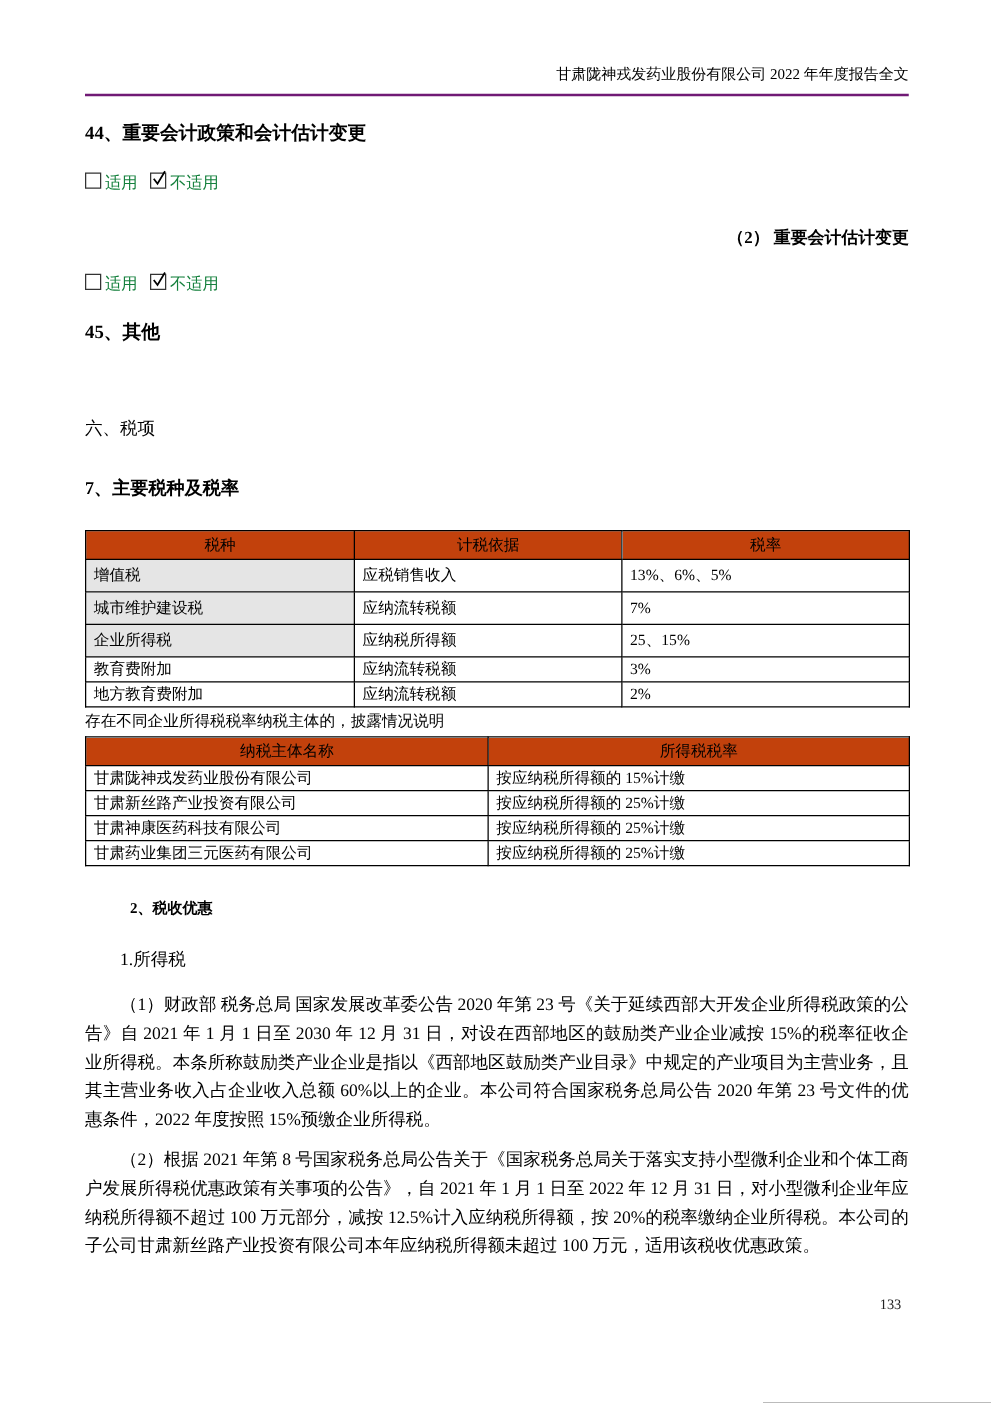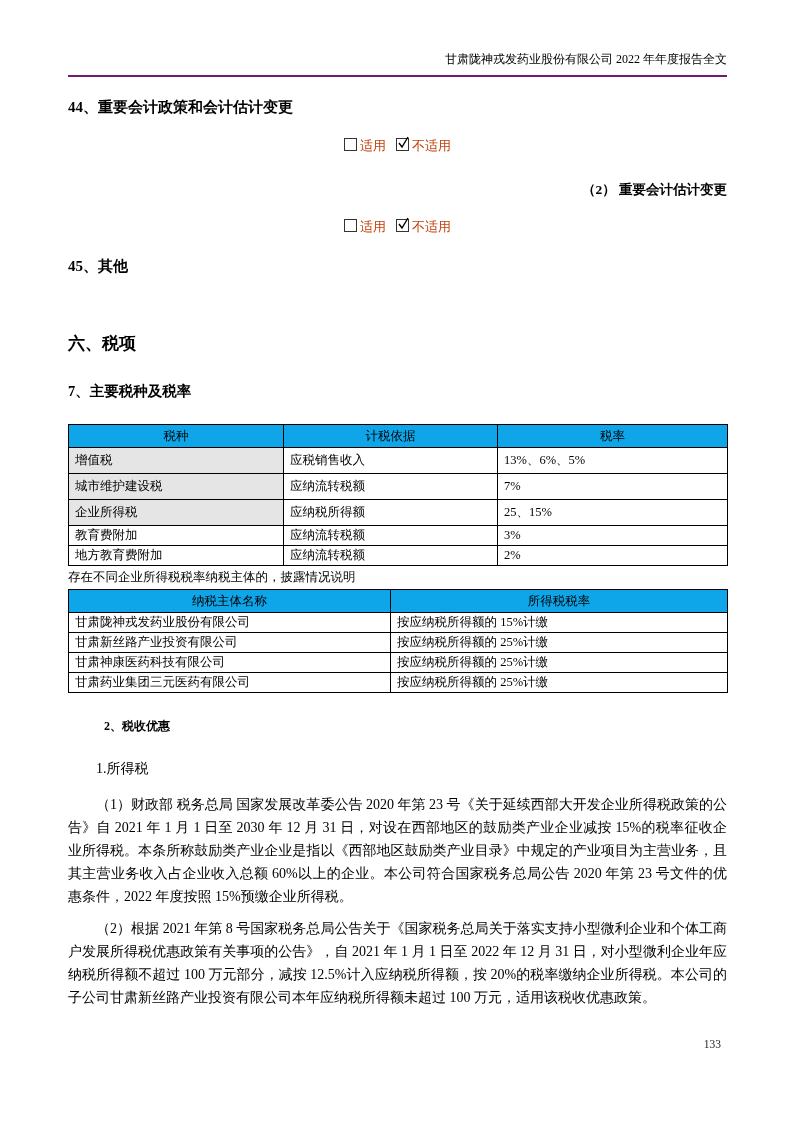--- a/index.html
+++ b/index.html
@@ -12,36 +12,36 @@
   }
   .content{position:absolute;left:68px;top:0;width:659px;}
   .doc-header{
     padding-top:50px;padding-bottom:7px;
     text-align:right;font-size:12px;line-height:18px;
     border-bottom:2px solid #701a75;
   }
   .h-num{font-size:15px;font-weight:bold;margin-top:21px;line-height:19px;}
   .h-sub{font-size:13.5px;font-weight:bold;margin-top:24px;line-height:17px;padding-left:6px;}
   .h-sub2{font-size:13.5px;font-weight:bold;margin-top:27px;line-height:17px;padding-left:6px;text-align:right;}
-  .applicability{font-size:13px;margin-top:21px;line-height:16px;color:#c2410c;text-align:center;}
+  .applicability{font-size:13px;margin-top:21px;line-height:16px;color:#15803d;}
   .cb{
     display:inline-block;width:11px;height:11px;
     border:1px solid #333;margin-right:3px;vertical-align:-1px;
     position:relative;
   }
   .cb svg{position:absolute;left:0;top:-3px;overflow:visible;}
   .cb-gap{display:inline-block;width:10px;}
-  .h-big{font-size:17px;font-weight:bold;margin-top:57px;line-height:22px;}
+  .h-big{font-size:14px;font-weight:normal;margin-top:57px;line-height:22px;}
   .h-mid{font-size:14.5px;font-weight:bold;margin-top:27px;line-height:18px;}
   .h-mid2{font-size:12px;font-weight:bold;margin-top:24px;line-height:18px;margin-left:36px;}
   table{border-collapse:collapse;width:659px;table-layout:fixed;font-size:12.5px;}
   .tax-table{margin-top:24px;}
   .entity-table{margin-top:4px;}
   th,td{border:1px solid #000;padding:1px 6px;vertical-align:middle;overflow:hidden;white-space:nowrap;}
-  th{background:#0ea5e9;font-weight:normal;text-align:center;height:20px;}
+  th{background:#c2410c;font-weight:normal;text-align:center;height:20px;}
   td{text-align:left;}
   tr.tall td{height:23px;}
   tr.short td{height:15px;}
   tr.erow td{height:16px;}
   td.shade{background:#e5e5e5;}
   .note{font-size:12.5px;margin-top:4px;line-height:15px;}
   .indent1{margin-left:28px;margin-top:25px;font-size:14px;line-height:18px;}
   .para{
     margin-top:15px;font-size:14px;line-height:23px;
     text-align:justify;text-indent:2em;

